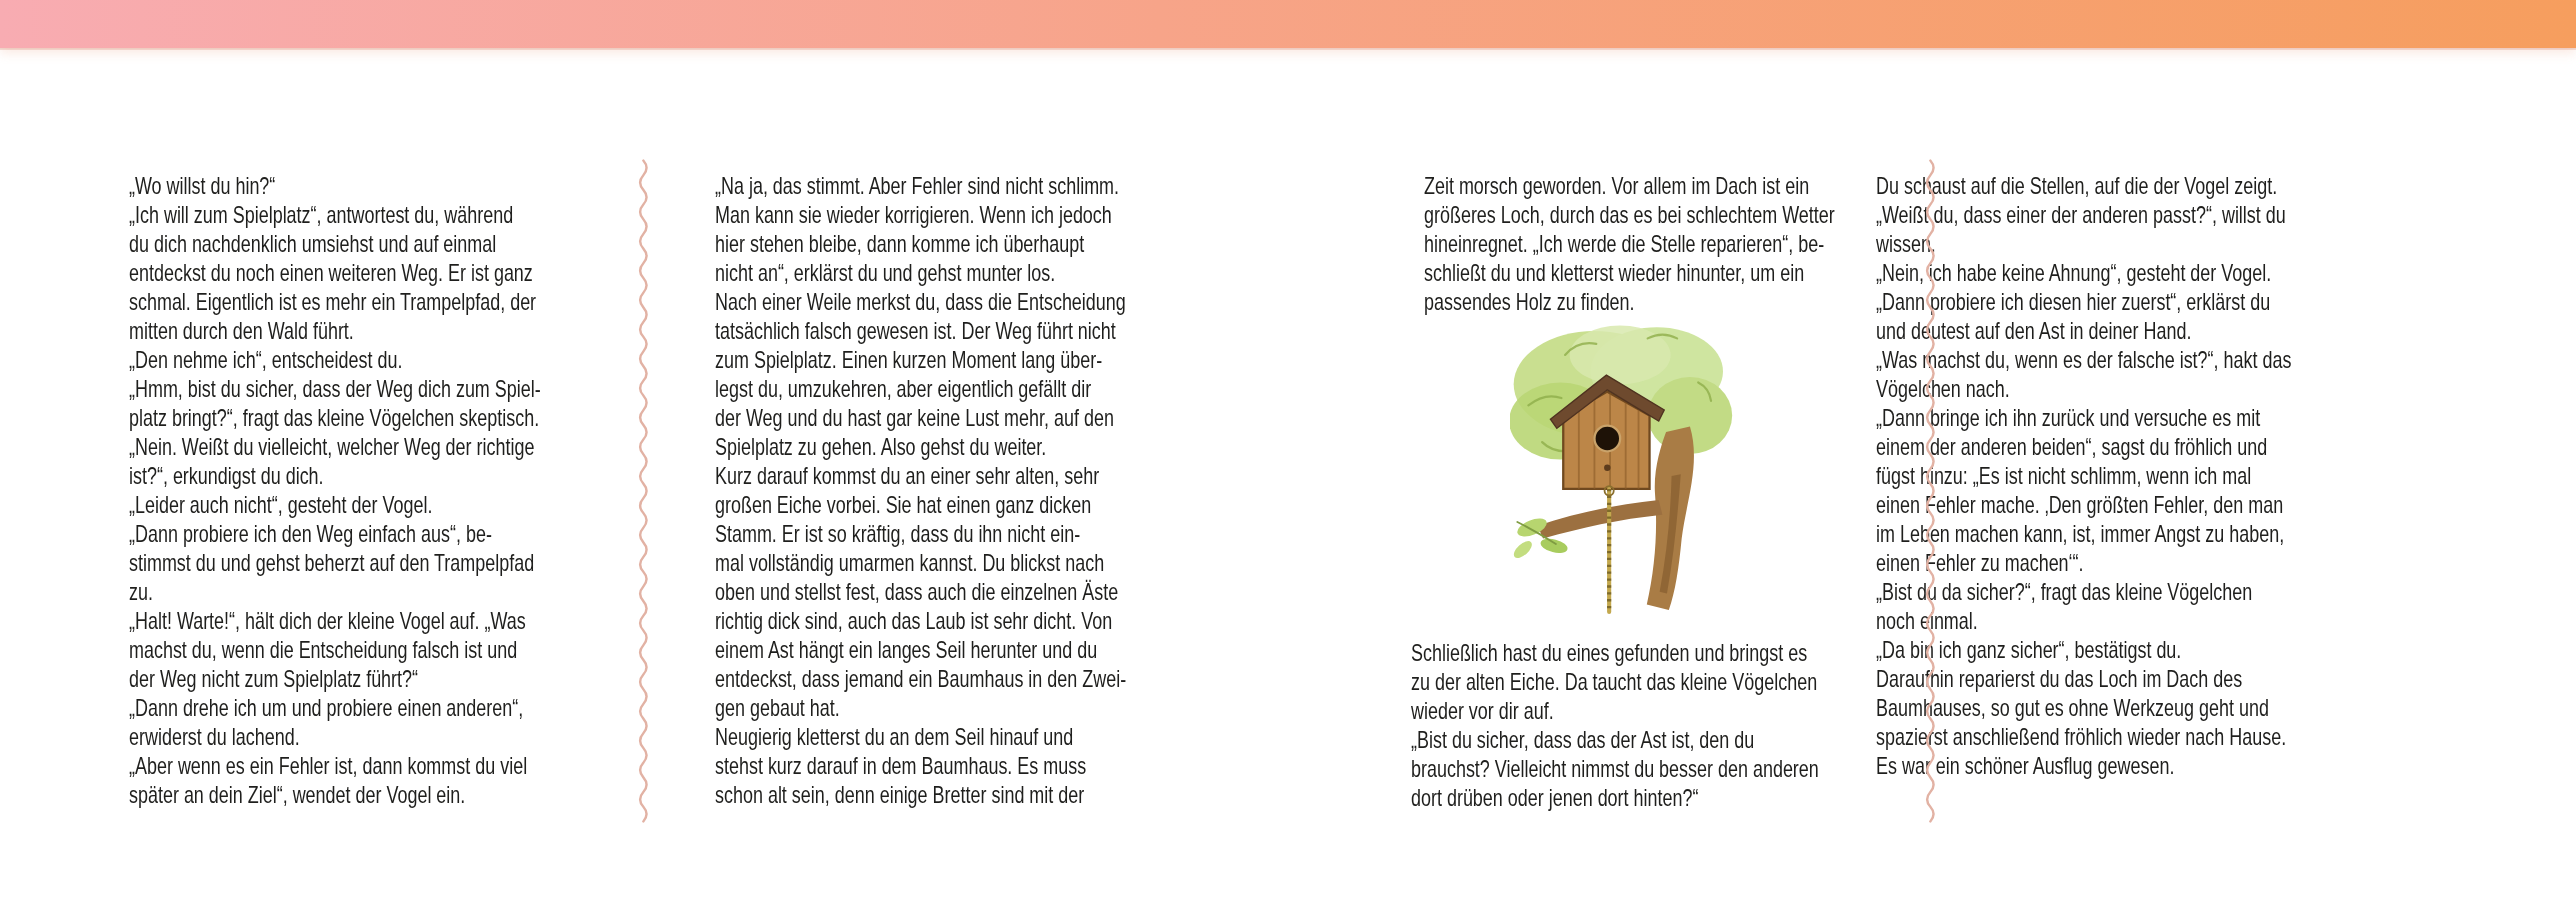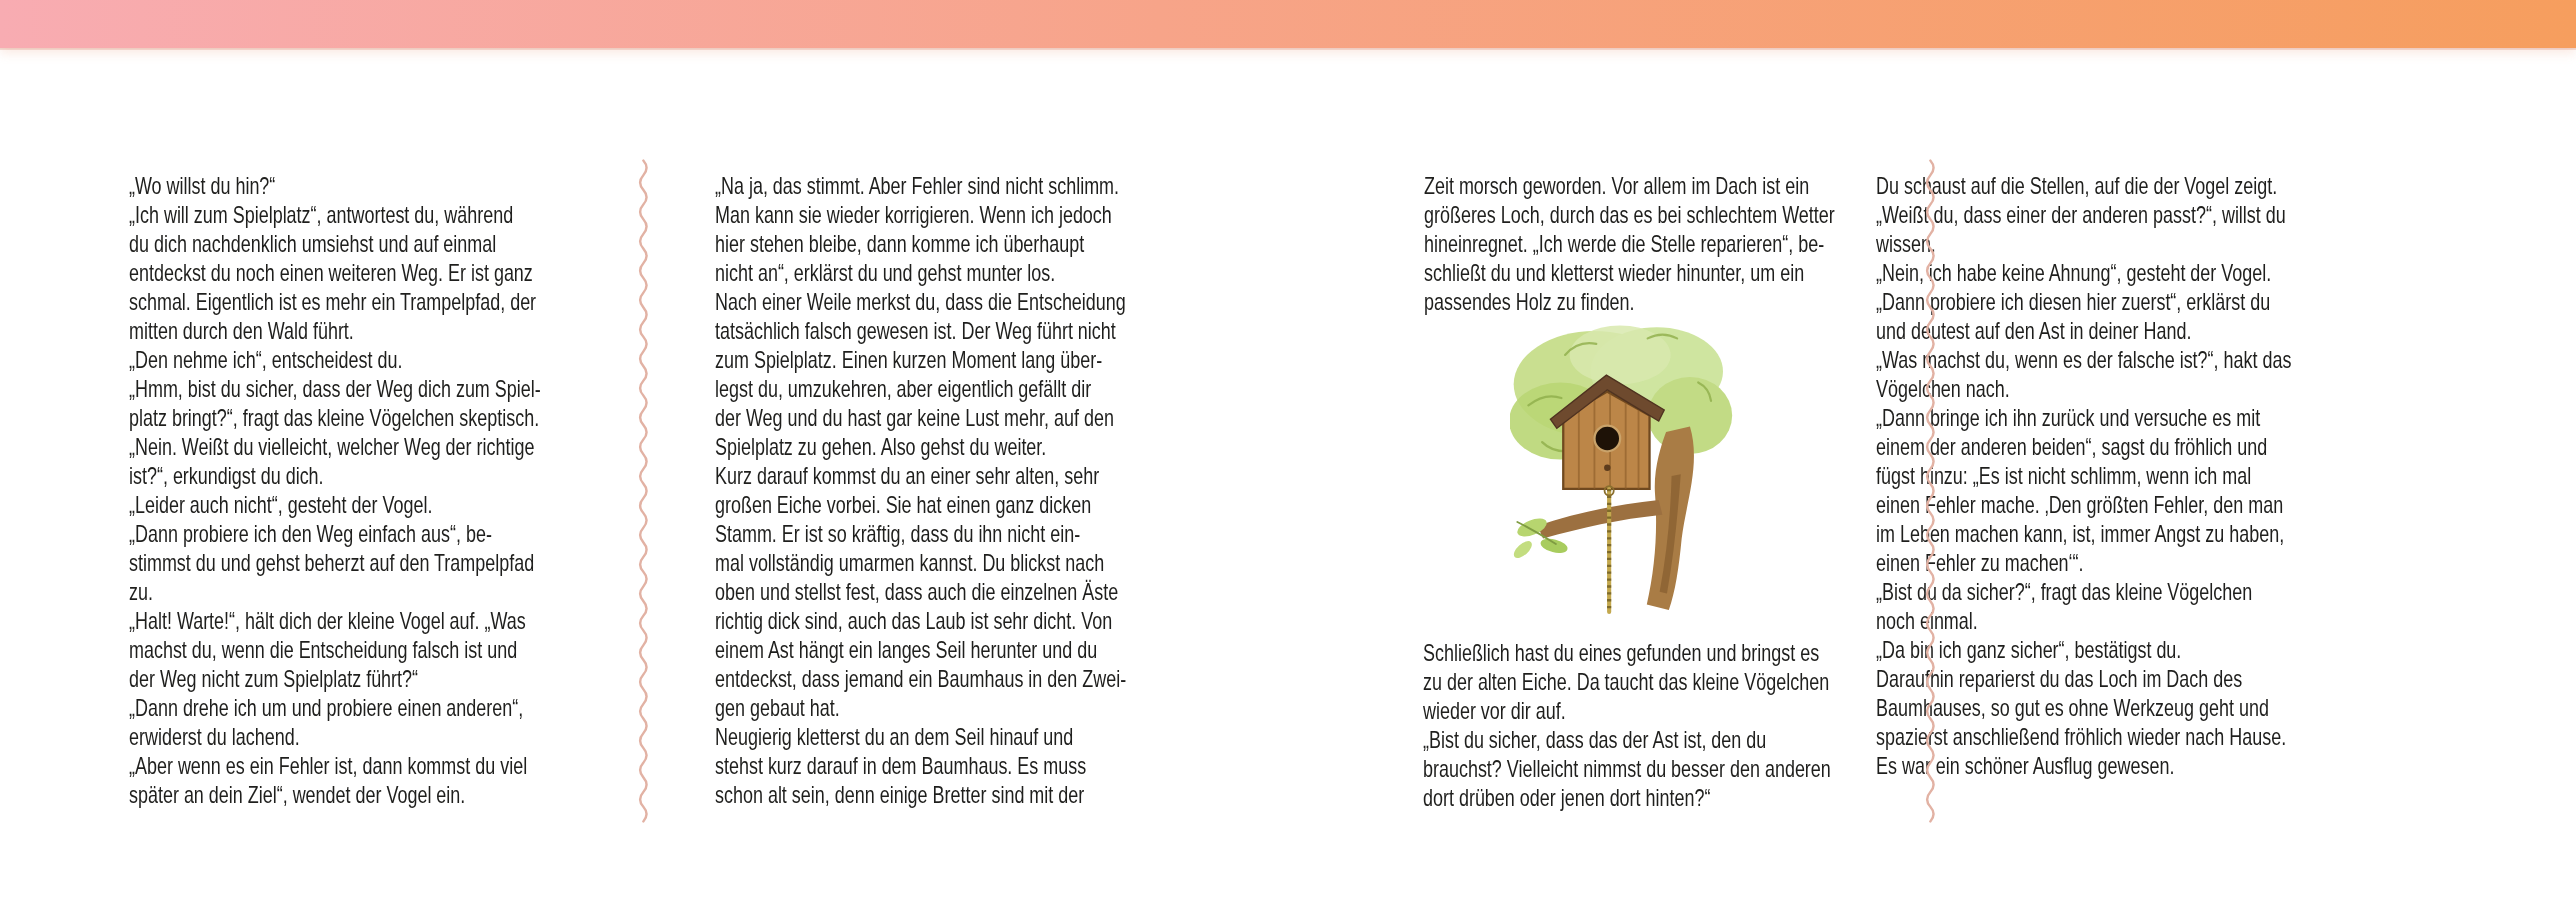--- a/index.html
+++ b/index.html
@@ -41,21 +41,21 @@
     transform-origin: 0 0;
     font-size: 24px;
     line-height: 29px;
     letter-spacing: 0;
     color: var(--text-color, #1f1f1d);
     white-space: pre-line;
   }
   #col1 { left: 129px; }
   #col2 { left: 715px; }
   #col3-top { left: 1411px; margin-left: 13px; }
-  #col3-bottom { left: 1411px; top: 638px; margin-left: 12px; }
+  #col3-bottom { left: 1411px; top: 638px; }
   #col4 { left: 1876px; }
 
   
   .wavy-divider {
     position: absolute;
     top: 158px;
     width: 14.7px;
     height: 677px;
   }
   #divider-left  { left: 636px; }

